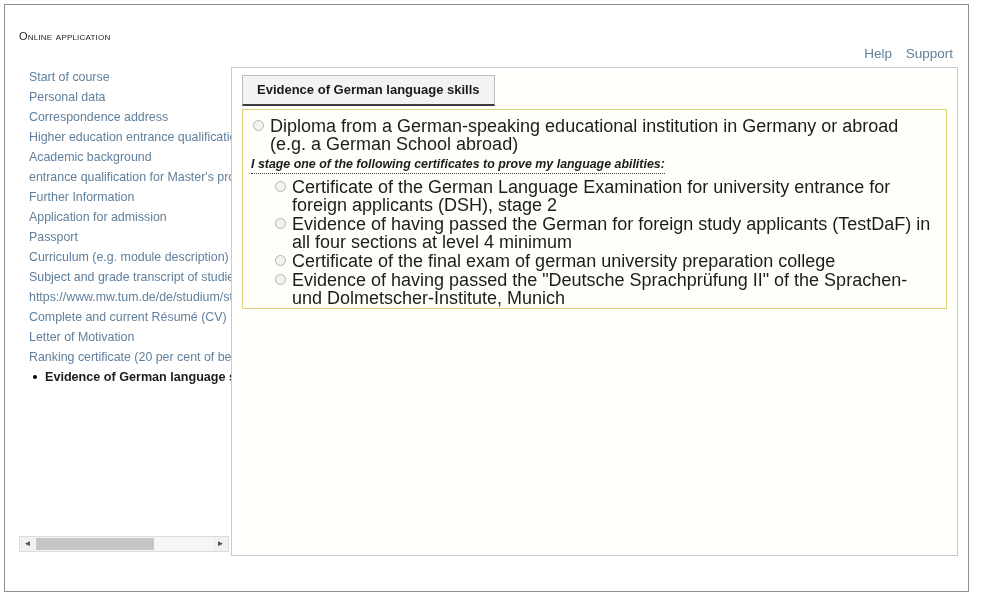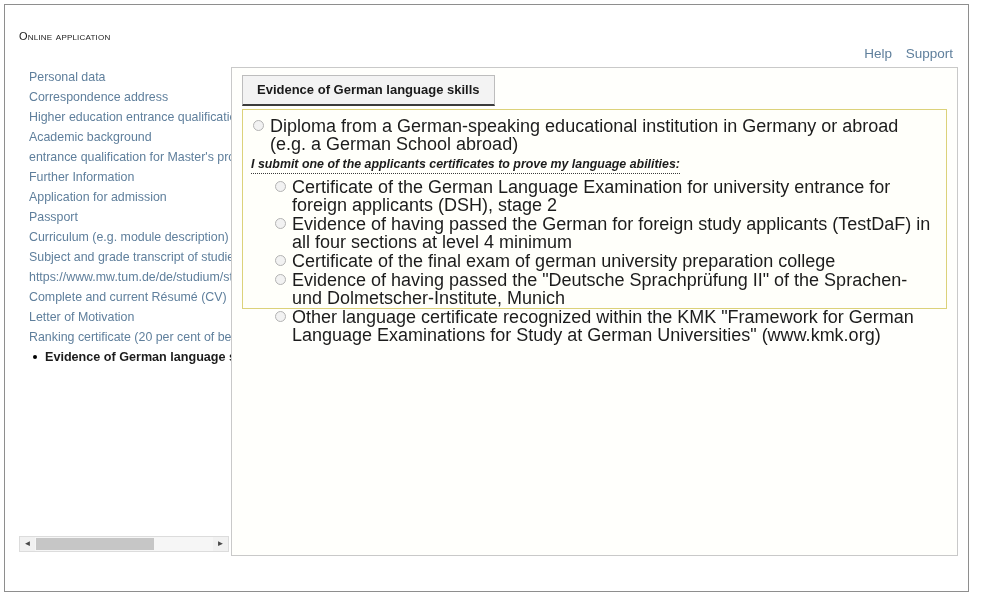--- a/index.html
+++ b/index.html
@@ -237,20 +237,21 @@
 
   <div class="header">
     <div class="app-title">Online Application</div>
     <div class="header-links">
       <a href="#">Help</a>
       <a href="#">Support</a>
     </div>
   </div>
 
   <div class="sidebar" id="sidebar">
+      <div class="nav-item"><span>Start of course</span></div>
       <div class="nav-item"><span>Personal data</span></div>
       <div class="nav-item"><span>Correspondence address</span></div>
       <div class="nav-item"><span>Higher education entrance qualification</span></div>
       <div class="nav-item"><span>Academic background</span></div>
       <div class="nav-item"><span>entrance qualification for Master's program</span></div>
       <div class="nav-item"><span>Further Information</span></div>
       <div class="nav-item"><span>Application for admission</span></div>
       <div class="nav-item"><span>Passport</span></div>
       <div class="nav-item"><span>Curriculum (e.g. module description)</span></div>
       <div class="nav-item"><span>Subject and grade transcript of studies</span></div>
@@ -271,43 +272,39 @@
 
     <div class="tab">Evidence of German language skills</div>
 
     <div class="yellow-box">
 
       <div class="opt-row">
         <span class="radio"></span>
         <span class="opt-label">Diploma from a German-speaking educational institution in Germany or abroad (e.g. a German School abroad)</span>
       </div>
 
-      <div class="submit-line">I submit one of the applicants certificates to prove my language abilities:</div>
+      <div class="submit-line">I stage one of the following certificates to prove my language abilities:</div>
 
       <div id="cert-list">
           <div class="opt-row indent">
             <span class="radio"></span>
             <span class="opt-label">Certificate of the German Language Examination for university entrance for foreign applicants (DSH), stage 2</span>
           </div>
           <div class="opt-row indent">
             <span class="radio"></span>
             <span class="opt-label">Evidence of having passed the German for foreign study applicants (TestDaF) in all four sections at level 4 minimum</span>
           </div>
           <div class="opt-row indent">
             <span class="radio"></span>
             <span class="opt-label">Certificate of the final exam of german university preparation college</span>
           </div>
           <div class="opt-row indent">
             <span class="radio"></span>
             <span class="opt-label">Evidence of having passed the "Deutsche Sprachprüfung II" of the Sprachen- und Dolmetscher-Institute, Munich</span>
           </div>
-          <div class="opt-row indent">
-            <span class="radio"></span>
-            <span class="opt-label">Other language certificate recognized within the KMK "Framework for German Language Examinations for Study at German Universities" (www.kmk.org)</span>
-          </div>
         </div>
 
     </div>
   </div>
 
   <button class="btn btn-cancel">Cancel</button>
   <button class="btn btn-preview">Preview</button>
   <button class="btn btn-back">Back</button>
   <button class="btn btn-continue">Continue</button>
 

